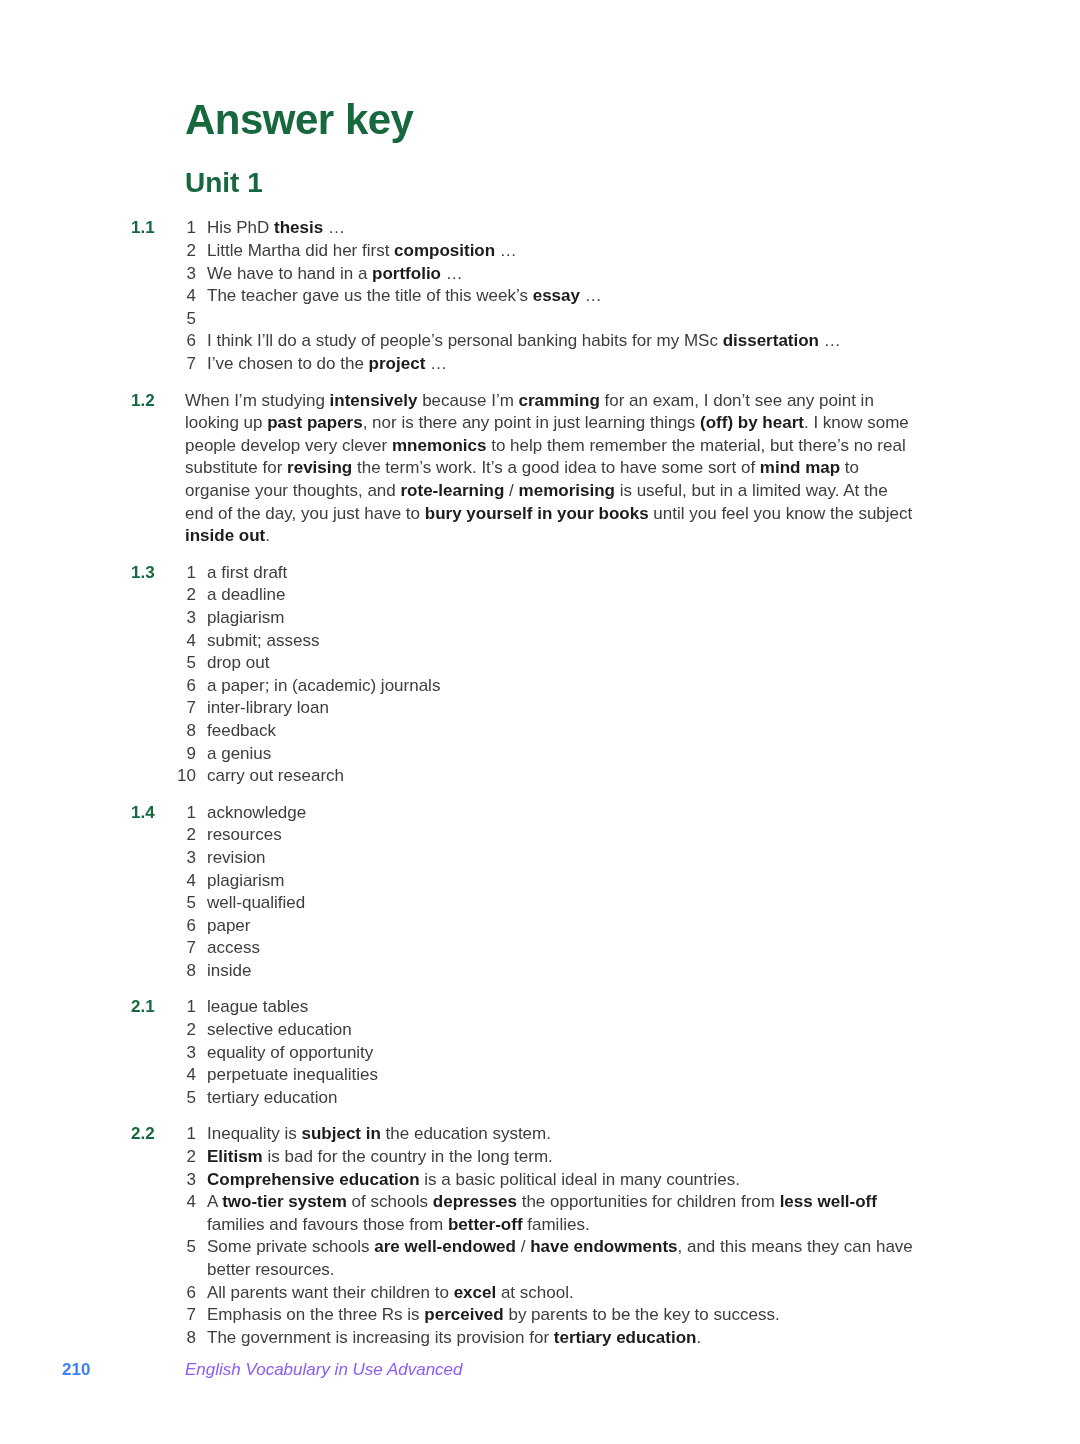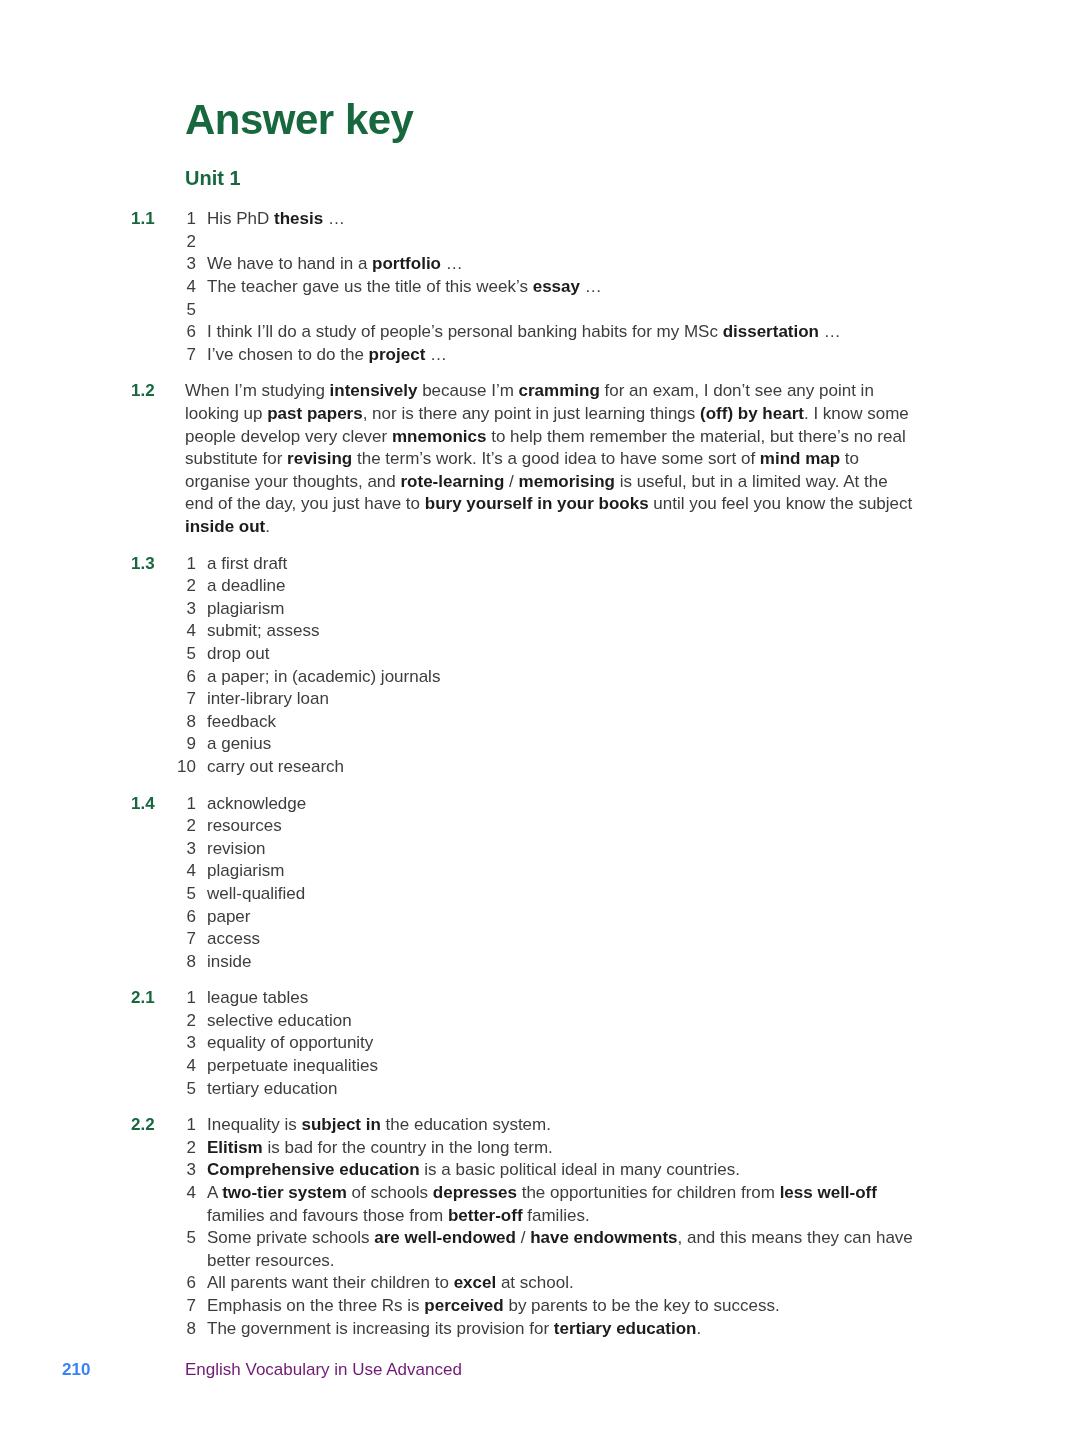--- a/index.html
+++ b/index.html
@@ -11,58 +11,59 @@
     color: var(--body);
     position: relative;
     overflow: hidden;
   }
   .page { width: 920px; height: 1444px; padding-top: 96px; position: relative; }
   h1.title {
     font-size: 42px; font-weight: bold; color: var(--green);
     margin-left: 185px; letter-spacing: -0.5px; line-height: 1.15;
   }
   h2.unit-heading {
-    font-size: 20px; font-weight: bold; color: var(--green);
+    font-size: 28px; font-weight: bold; color: var(--green);
     margin: 23px 0 18px 185px; line-height: 1.15;
   }
   .section {
     display: flex; padding-left: 131px; margin-bottom: 14px;
     font-size: 17px; line-height: 22.6px;
   }
   .section-id {
     width: 43px; flex-shrink: 0;
     font-weight: bold; font-size: 17px; line-height: 22px;
     color: var(--green);
   }
   .section-body { width: 800px; }
   .list-row { display: flex; }
   .num { width: 22px; flex-shrink: 0; text-align: right; }
   .item-text { padding-left: 11px; }
   .para { padding-left: 11px; }
   b { font-weight: bold; color: var(--bold); }
   .footer { position: absolute; top: 1360px; left: 0; width: 1080px; font-size: 17px; }
   .pagenum { position: absolute; left: 62px; font-weight: bold; color: #3b82f6; }
-  .booktitle { position: absolute; left: 185px; color: #701a75; }
+  .booktitle { position: absolute; left: 185px; font-style: italic; color: #8b5cf6; }
 </style>
 </head>
 <body>
 
 <div class="page">
   <h1 class="title">Answer key</h1>
   <main id="content">
       <h2 class="unit-heading">Unit 1</h2>
       <div class="section">
         <div class="section-id">1.1</div>
         <div class="section-body">
           <div class="list-row">
             <span class="num">1</span>
             <span class="item-text"><span>His PhD </span><b>thesis</b><span> …</span></span>
           </div>
           <div class="list-row">
             <span class="num">2</span>
+            <span class="item-text"><span>Little Martha did her first </span><b>composition</b><span> …</span></span>
           </div>
           <div class="list-row">
             <span class="num">3</span>
             <span class="item-text"><span>We have to hand in a </span><b>portfolio</b><span> …</span></span>
           </div>
           <div class="list-row">
             <span class="num">4</span>
             <span class="item-text"><span>The teacher gave us the title of this week’s </span><b>essay</b><span> …</span></span>
           </div>
           <div class="list-row">

